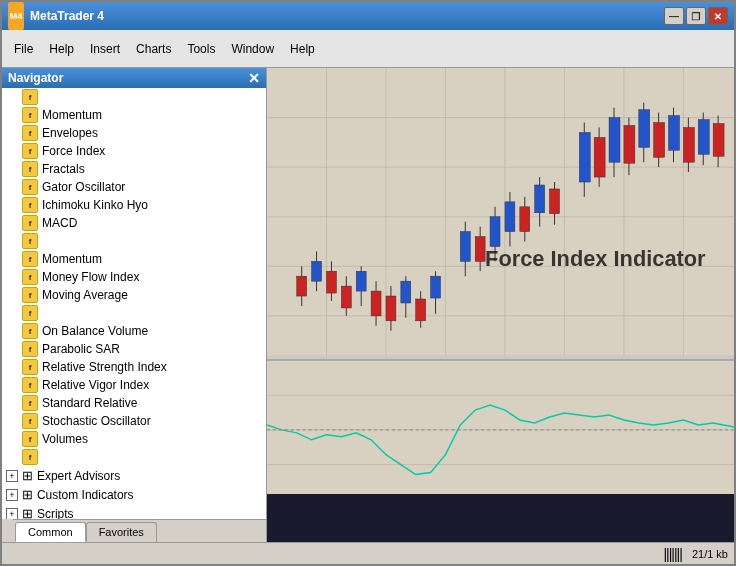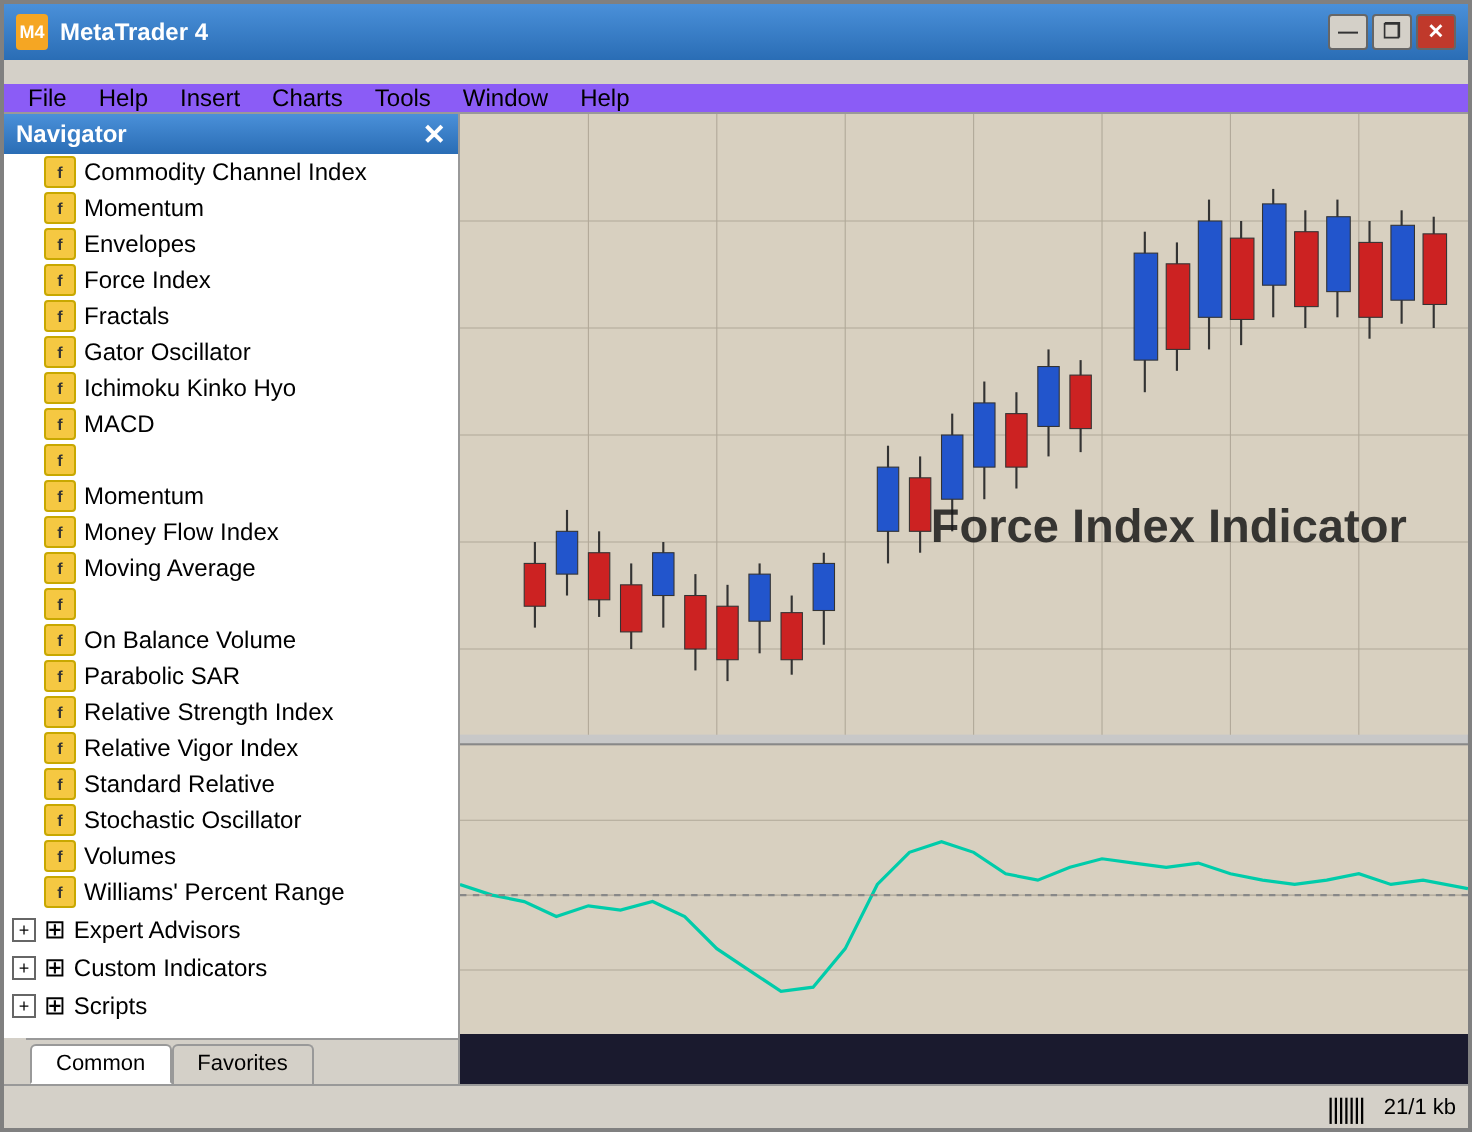--- a/index.html
+++ b/index.html
@@ -36,21 +36,21 @@
     }
 
     .title-bar-left {
       display: flex;
       align-items: center;
       gap: 6px;
     }
 
     .app-icon {
       width: 16px;
-      height: 18px;
+      height: 28px;
       background: #f5a623;
       border-radius: 2px;
       display: flex;
       align-items: center;
       justify-content: center;
       font-size: 9px;
       color: white;
       font-weight: bold;
     }
 
@@ -70,47 +70,46 @@
       justify-content: center;
       font-size: 10px;
       font-weight: bold;
     }
     .title-btn.minimize { background: #d4d0c8; color: #333; }
     .title-btn.maximize { background: #d4d0c8; color: #333; }
     .title-btn.close { background: #c0392b; color: white; }
 
     
     .menu-bar {
-      background: #8b5cf6;
-      height: 15px;
+      background: #e5e5e5;
+      height: 38px;
       display: flex;
       align-items: center;
       padding: 0 4px;
       border-bottom: 1px solid #999;
       flex-shrink: 0;
-      margin-top: 12px;
     }
 
     .menu-item {
       padding: 2px 8px;
       cursor: pointer;
       color: #000;
       border-radius: 2px;
     }
 
     
     .main-content {
       display: flex;
       flex: 1;
       overflow: hidden;
     }
 
     
     .navigator {
-      width: 228px;
+      width: 265px;
       background: #d4d0c8;
       border-right: 1px solid #999;
       display: flex;
       flex-direction: column;
       flex-shrink: 0;
     }
 
     .navigator-header {
       background: linear-gradient(to bottom, #4a90d9, #2a6db5);
       color: white;
@@ -283,21 +282,20 @@
     <div class="navigator">
       <div class="navigator-header">
         <span>Navigator</span>
         <span class="navigator-close">✕</span>
       </div>
 
       <div class="navigator-content">
 
         <div class="tree-item tree-indent">
           <div class="tree-icon">f</div>
-          <span>Commodity Channel Index</span>
         </div>
         <div class="tree-item tree-indent">
           <div class="tree-icon">f</div>
           <span>Momentum</span>
         </div>
         <div class="tree-item tree-indent">
           <div class="tree-icon">f</div>
           <span>Envelopes</span>
         </div>
         <div class="tree-item tree-indent">
@@ -361,21 +359,20 @@
         <div class="tree-item tree-indent">
           <div class="tree-icon">f</div>
           <span>Stochastic Oscillator</span>
         </div>
         <div class="tree-item tree-indent">
           <div class="tree-icon">f</div>
           <span>Volumes</span>
         </div>
         <div class="tree-item tree-indent">
           <div class="tree-icon">f</div>
-          <span>Williams' Percent Range</span>
         </div>
 
         <div class="tree-section">
           <div class="expand-icon">+</div>
           <span style="margin-right:4px; font-size:13px;">⊞</span>
           <span>Expert Advisors</span>
         </div>
 
         <div class="tree-section">
           <div class="expand-icon">+</div>

